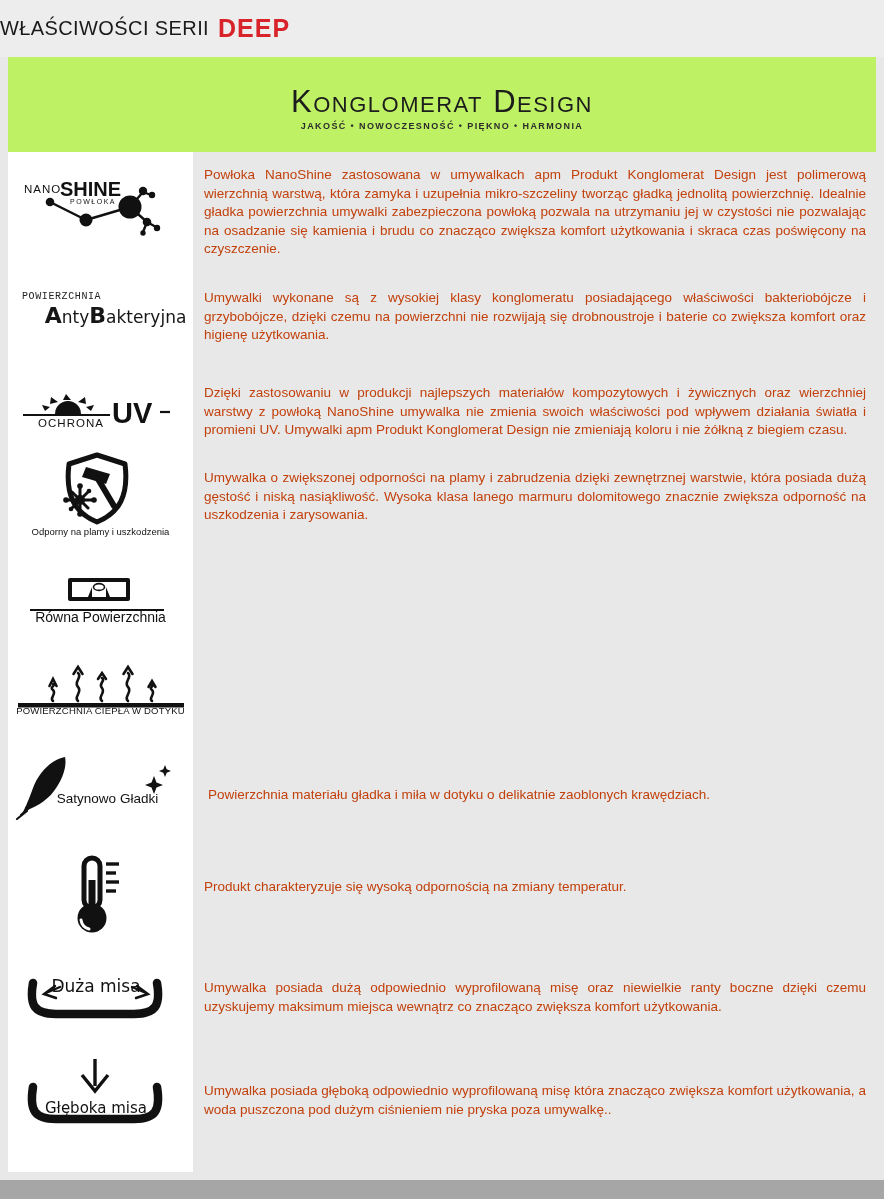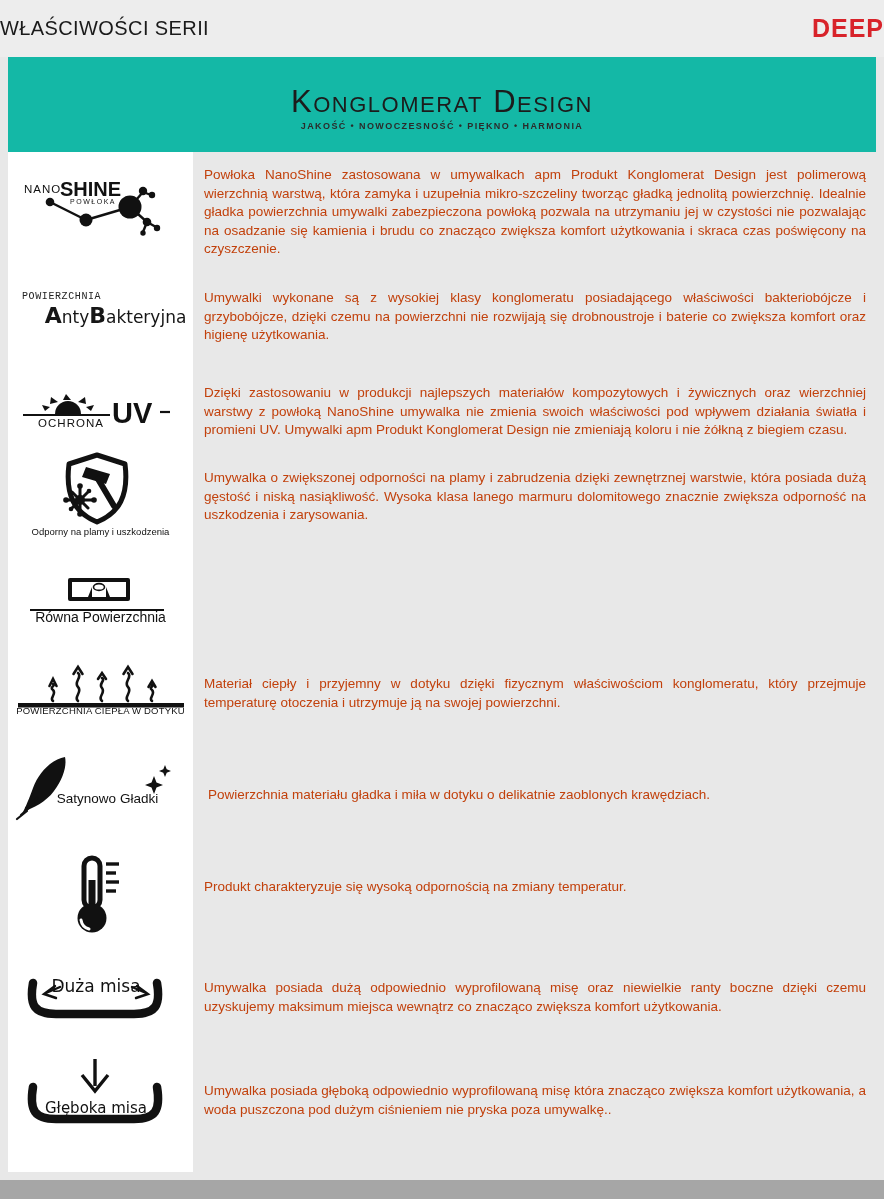--- a/index.html
+++ b/index.html
@@ -1,24 +1,24 @@
 <!DOCTYPE html>
 <html><head>
 <meta charset="utf-8">
 <style>
   html,body { margin:0; padding:0; background:#e8e8e8; }
   .page { position:relative; width:884px; height:1199px; background:#e8e8e8; overflow:hidden;
           font-family:"Liberation Sans",sans-serif; color:#1d1d1d; }
 
   .topbar { position:absolute; top:0; left:0; width:884px; height:57px; background:#ededed;
-            display:flex; align-items:center; justify-content:space-between; }
+            display:flex; align-items:center; justify-content:flex-start; }
   .title-prefix { font-size:20px; letter-spacing:.4px; color:#1a1a1a; }
   .title-deep { font-size:25px; font-weight:bold; letter-spacing:1px; color:#d8232a; margin-left:9px; }
 
-  .logo-band { position:absolute; top:57px; left:8px; width:868px; height:95px; background:#14b8a6;
+  .logo-band { position:absolute; top:57px; left:8px; width:868px; height:95px; background:#bef264;
                text-align:center; box-sizing:border-box; padding-top:29px; }
   .brand-name { font-variant:small-caps; font-size:31px; line-height:1; letter-spacing:1.5px; color:#1c1c1c; }
   .brand-tagline { font-size:9px; font-weight:bold; letter-spacing:1.4px; color:#2b2b2b; margin-top:4px; }
 
   .icon-col { position:absolute; top:152px; left:8px; width:185px; height:1020px; background:#ffffff; }
   .bottom-strip { position:absolute; top:1180px; left:0; width:884px; height:19px; background:#a6a6a6; }
 
   .para { position:absolute; left:204px; width:662px; font-size:13.5px; line-height:18.5px;
           text-align:justify; color:#c2410c; }
   .p1 { top:166px; } .p2 { top:289px; } .p3 { top:384px; } .p4 { top:469px; } .p5 { top:569px; }
@@ -159,21 +159,20 @@
           <path d="M 90,16 L 94,10 L 98,16"></path>
         <path d="M 120,38 C 115,34 125,29 120,24 C 115,19 125,14 120,10"></path>
           <path d="M 115.5,11 L 120,4 L 124.5,11"></path>
         <path d="M 144,38 C 140,35 148,31 144,27 C 140,24 147,23 144,22"></path>
           <path d="M 140.5,24 L 144,18 L 147.5,24"></path>
       </g>
       <rect x="10" y="40" width="166" height="4.5" fill="#111"></rect>
     </svg>
   </div>
   <div class="cap cap-warm">POWIERZCHNIA CIEPŁA W DOTYKU</div>
-  <div class="para p6">Materiał ciepły i przyjemny w dotyku dzięki fizycznym właściwościom konglomeratu, który przejmuje temperaturę otoczenia i utrzymuje ją na swojej powierzchni.</div>
 
   <div class="iconblock" style="left:8px; top:752px;">
     <svg class="icon-svg" width="185" height="70" viewBox="0 0 185 70">
       <path d="M 57,5 C 44,7 31,20 25,36 C 22,44 20,50 15,60 C 25,56 38,50 46,39 C 55,27 59,14 57,5 Z" fill="#111"></path>
       <g stroke="#111" stroke-width="2.2" stroke-linecap="round">
         <path d="M 13,63 L 26,51"></path>
           <path d="M 9,67 L 19,59"></path>
           <path d="M 18,56 L 29,46"></path>
       </g>
       <g fill="#111">

